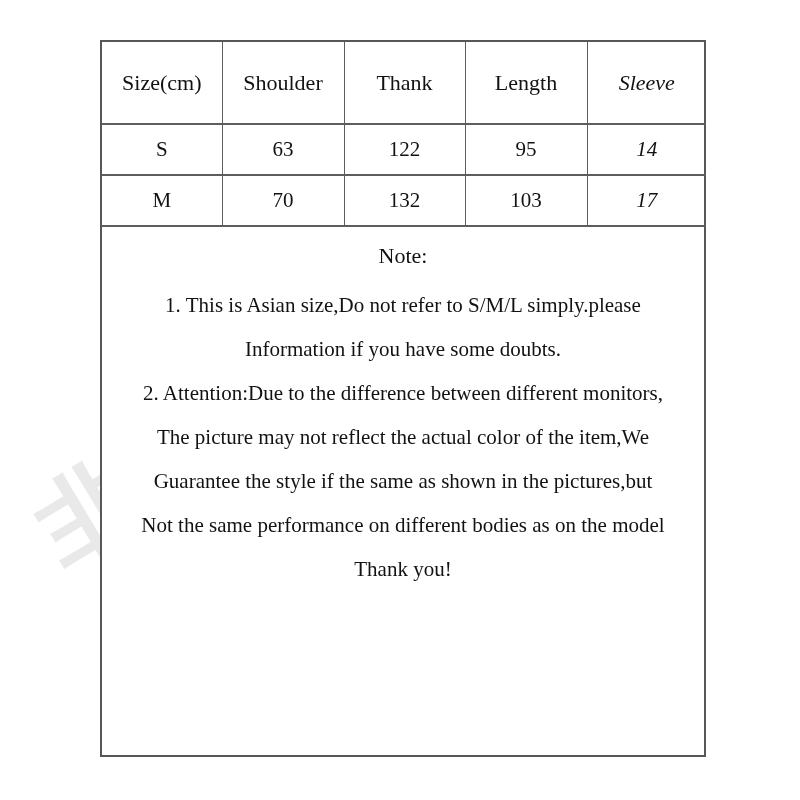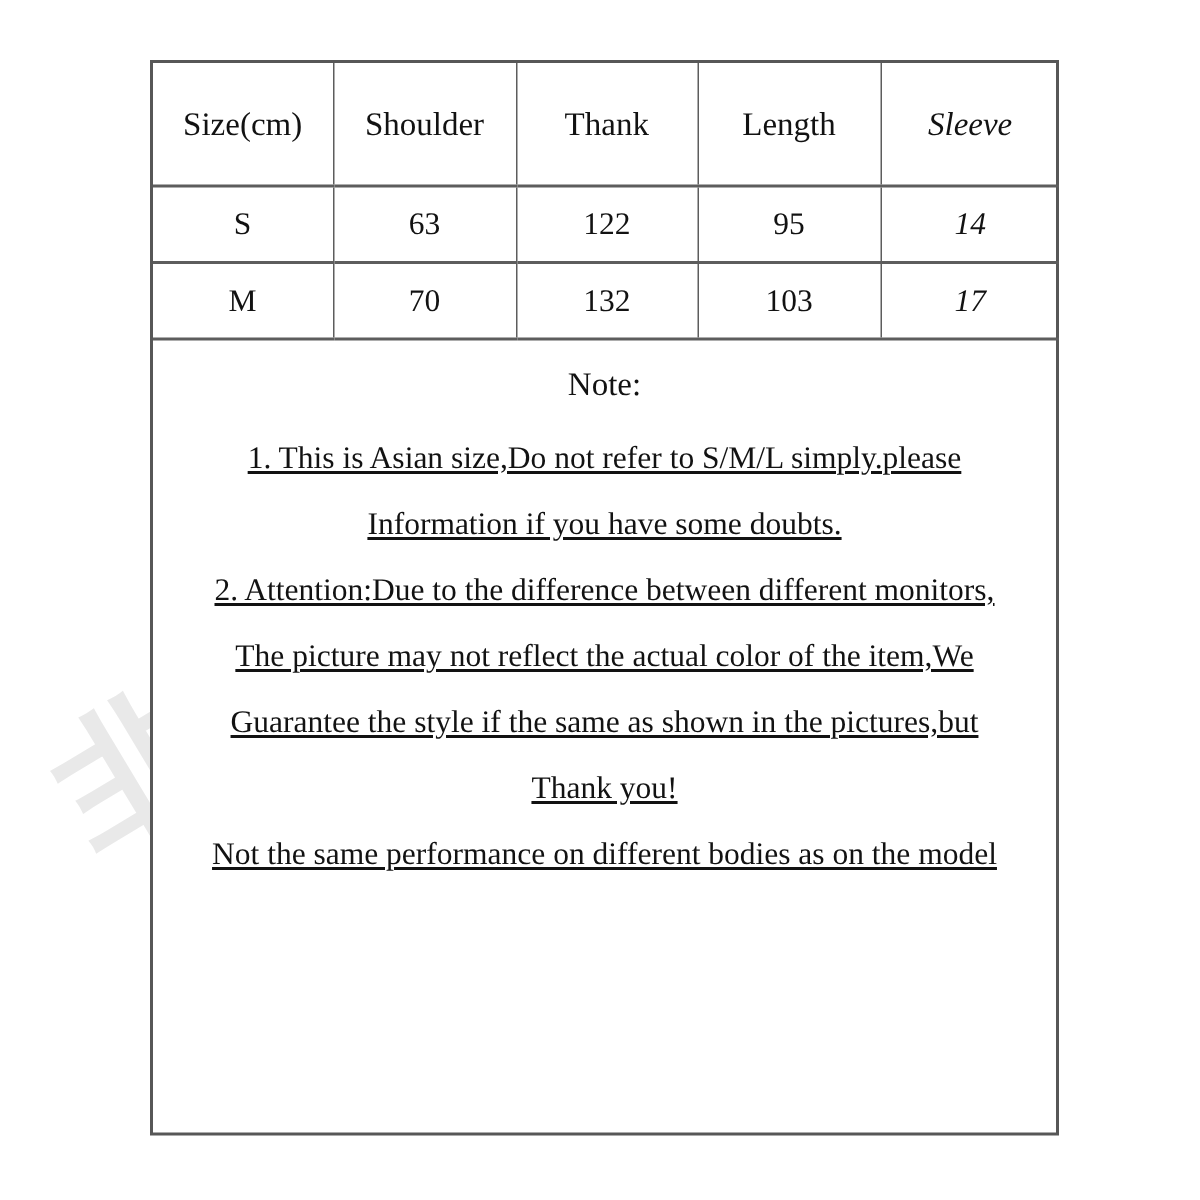--- a/index.html
+++ b/index.html
@@ -100,21 +100,20 @@
     text-align: center;
     font-size: 22px;
     line-height: 34px;
     margin-bottom: 10px;
   }
   .note-line {
     text-align: center;
     font-size: 21px;
     line-height: 44px;
     white-space: nowrap;
-    text-decoration: underline;
   }
 
   .empty-row {
     position: relative;
     z-index: 3;
     height: 50px;
   }
 </style>
 </head>
 <body>
@@ -158,19 +157,19 @@
     </tbody>
   </table>
 
   <div class="note-block">
     <div class="note-title">Note:</div>
     <div class="note-line">1. This is Asian size,Do not refer to S/M/L simply.please</div>
     <div class="note-line">Information if you have some doubts.</div>
     <div class="note-line">2. Attention:Due to the difference between different monitors,</div>
     <div class="note-line">The picture may not reflect the actual color of the item,We</div>
     <div class="note-line">Guarantee the style if the same as shown in the pictures,but</div>
+    <div class="note-line">Not the same performance on different bodies as on the model</div>
     <div class="note-line">Thank you!</div>
-    <div class="note-line">Not the same performance on different bodies as on the model</div>
   </div>
 
   <div class="empty-row"></div>
 
 </div>
 
 </body></html>

